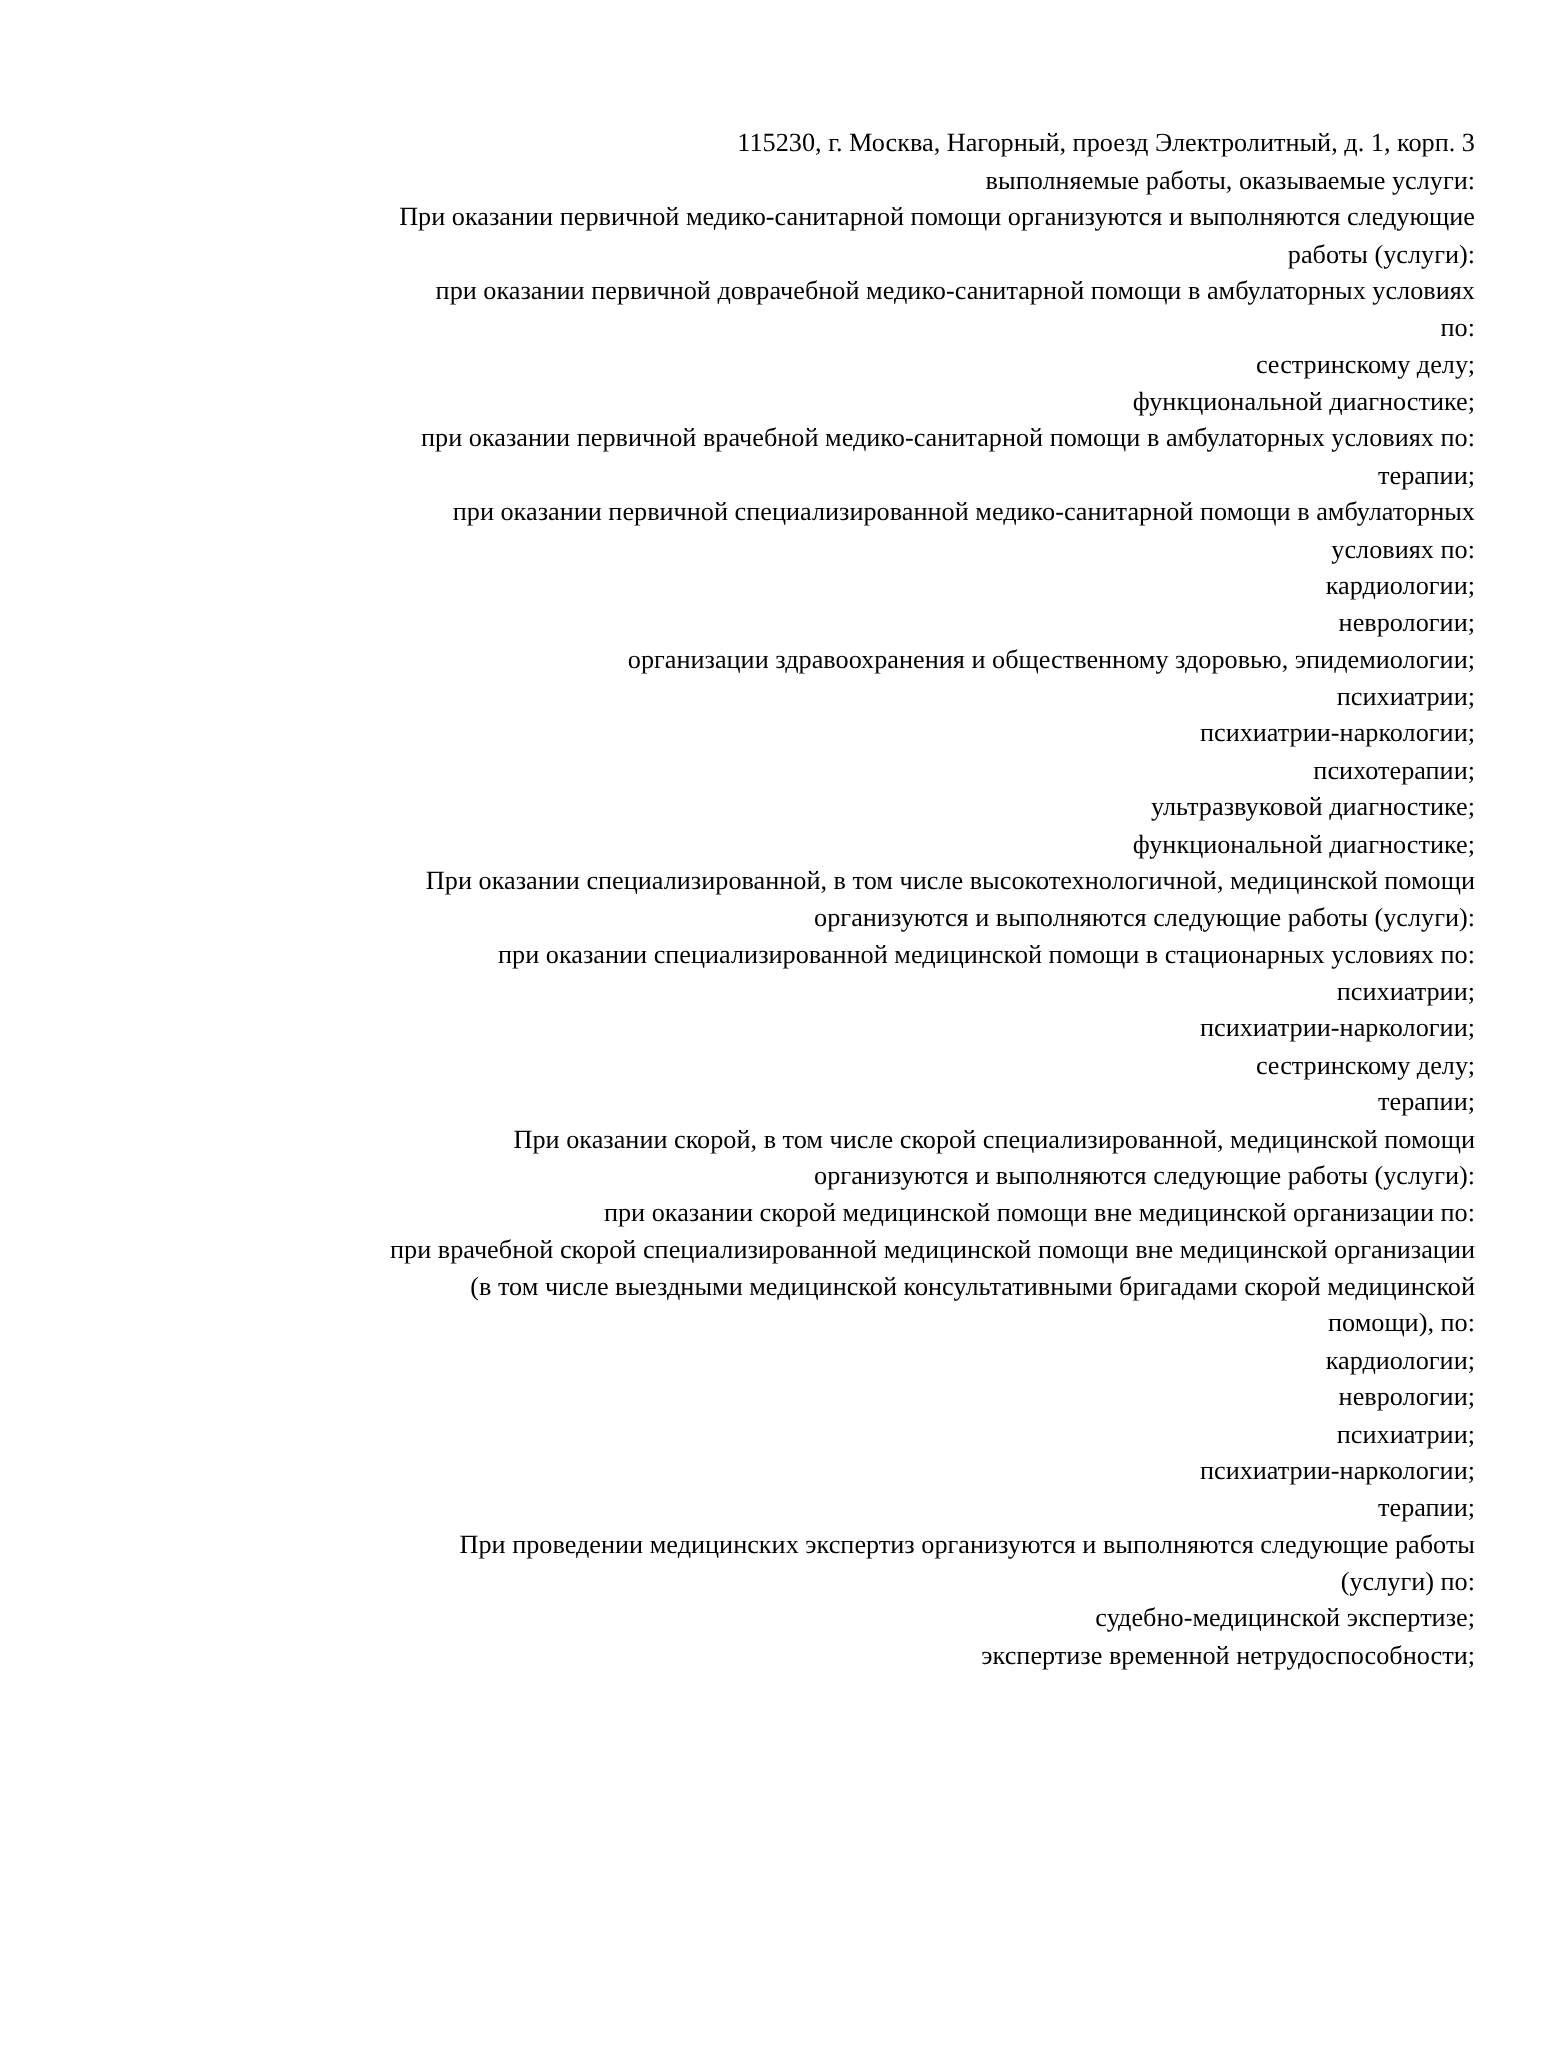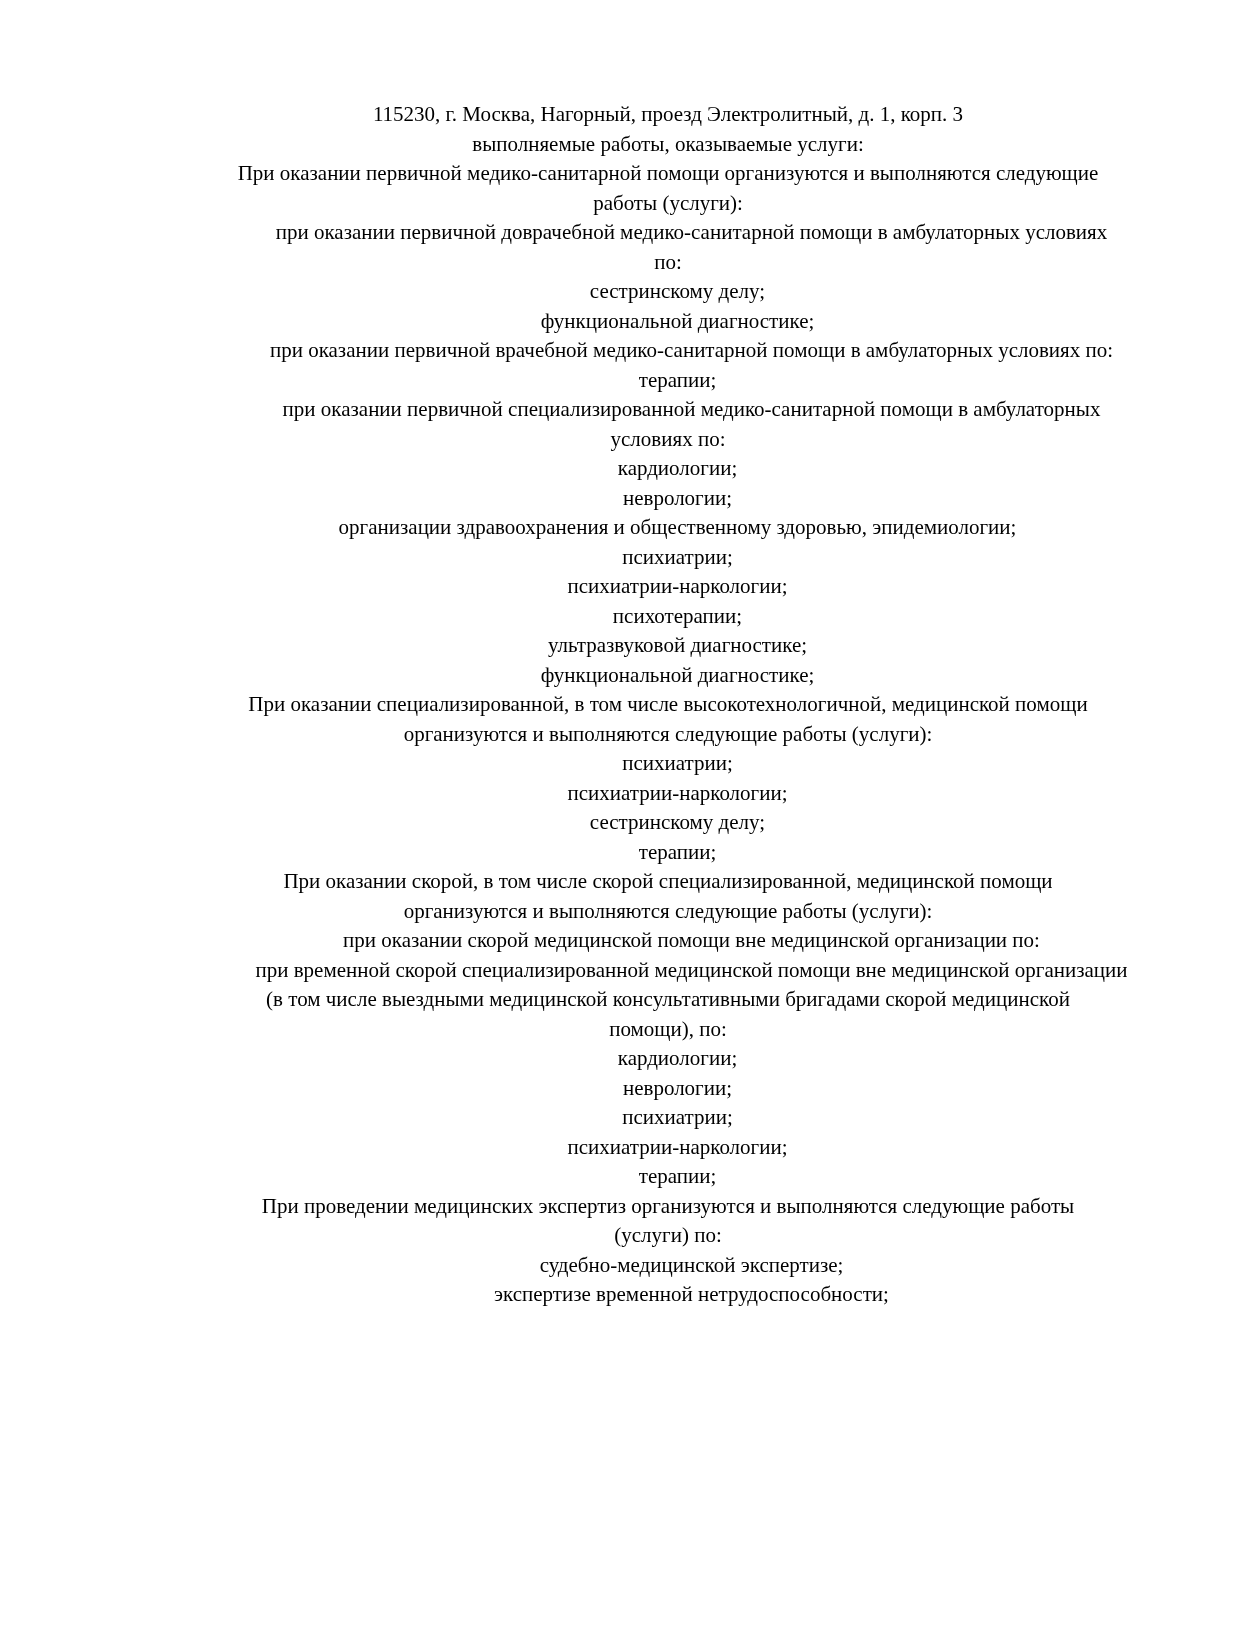--- a/index.html
+++ b/index.html
@@ -16,21 +16,21 @@
   }
   .doc {
     position: absolute;
     top: 100px;
     left: 156px;
     right: 60px;
     font-family: "Liberation Serif", "DejaVu Serif", serif;
     font-size: 21px;
     line-height: 29.5px;
     color: #000000;
-    text-align: center;
+    text-align: right;
   }
   .line {
     white-space: pre;
   }
   .line.i0 { padding-left: 0; }
   .line.i1 { padding-left: 8px; margin-left: 39px; }
   .line.i2 { padding-left: 19px; }
 </style>
 </head>
 <body>
@@ -53,28 +53,29 @@
       <div class="line i2">кардиологии;</div>
       <div class="line i2">неврологии;</div>
       <div class="line i2">организации здравоохранения и общественному здоровью, эпидемиологии;</div>
       <div class="line i2">психиатрии;</div>
       <div class="line i2">психиатрии-наркологии;</div>
       <div class="line i2">психотерапии;</div>
       <div class="line i2">ультразвуковой диагностике;</div>
       <div class="line i2">функциональной диагностике;</div>
       <div class="line i0">При оказании специализированной, в том числе высокотехнологичной, медицинской помощи</div>
       <div class="line i0">организуются и выполняются следующие работы (услуги):</div>
+      <div class="line i1">при оказании специализированной медицинской помощи в стационарных условиях по:</div>
       <div class="line i2">психиатрии;</div>
       <div class="line i2">психиатрии-наркологии;</div>
       <div class="line i2">сестринскому делу;</div>
       <div class="line i2">терапии;</div>
       <div class="line i0">При оказании скорой, в том числе скорой специализированной, медицинской помощи</div>
       <div class="line i0">организуются и выполняются следующие работы (услуги):</div>
       <div class="line i1">при оказании скорой медицинской помощи вне медицинской организации по:</div>
-      <div class="line i1">при временной скорой специализированной медицинской помощи вне медицинской организации</div>
+      <div class="line i1">при врачебной скорой специализированной медицинской помощи вне медицинской организации</div>
       <div class="line i0">(в том числе выездными медицинской консультативными бригадами скорой медицинской</div>
       <div class="line i0">помощи), по:</div>
       <div class="line i2">кардиологии;</div>
       <div class="line i2">неврологии;</div>
       <div class="line i2">психиатрии;</div>
       <div class="line i2">психиатрии-наркологии;</div>
       <div class="line i2">терапии;</div>
       <div class="line i0">При проведении медицинских экспертиз организуются и выполняются следующие работы</div>
       <div class="line i0">(услуги) по:</div>
       <div class="line i1">судебно-медицинской экспертизе;</div>

